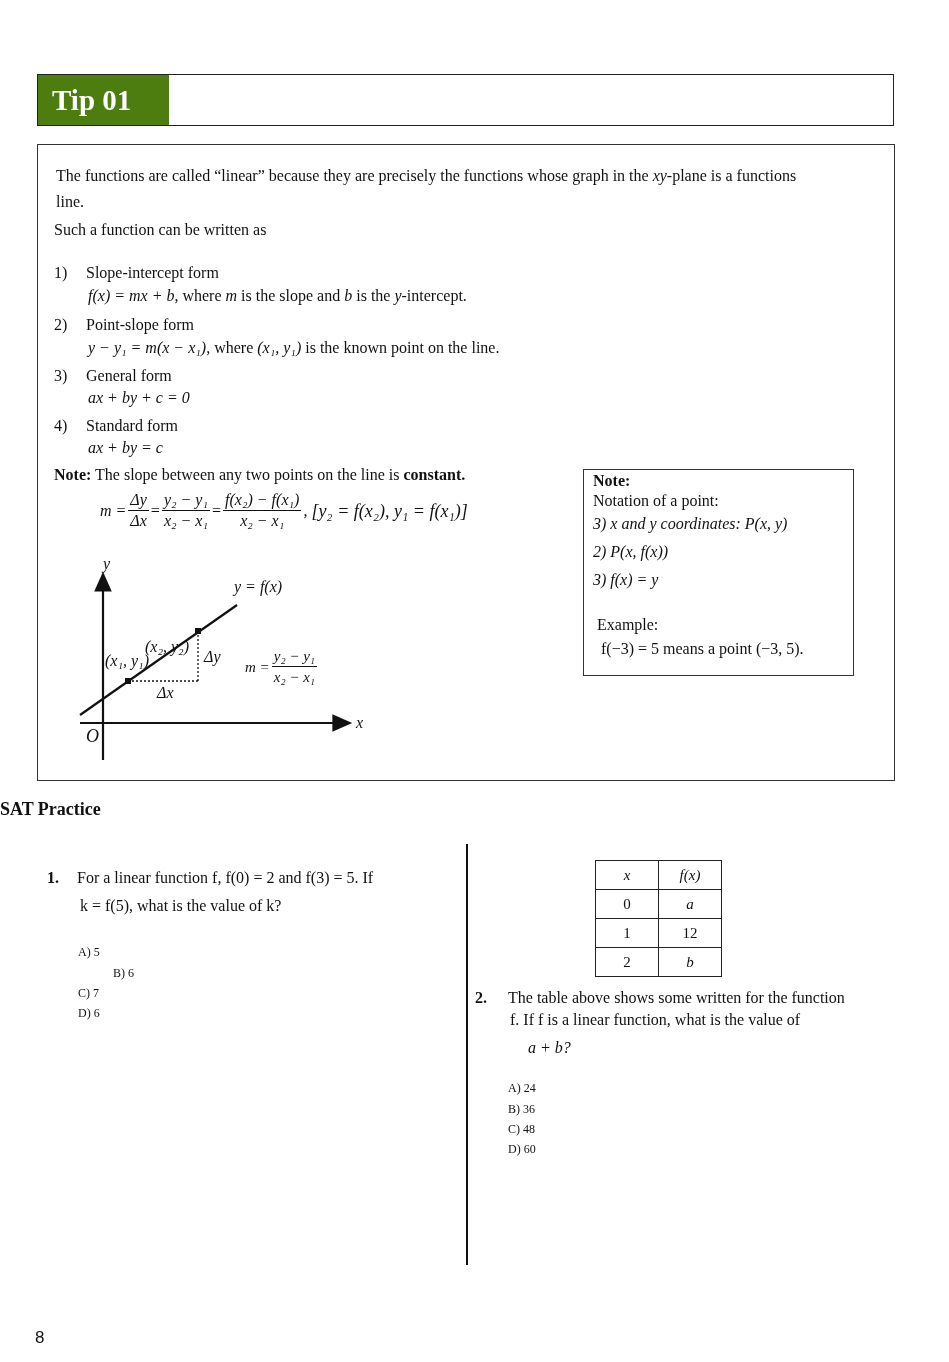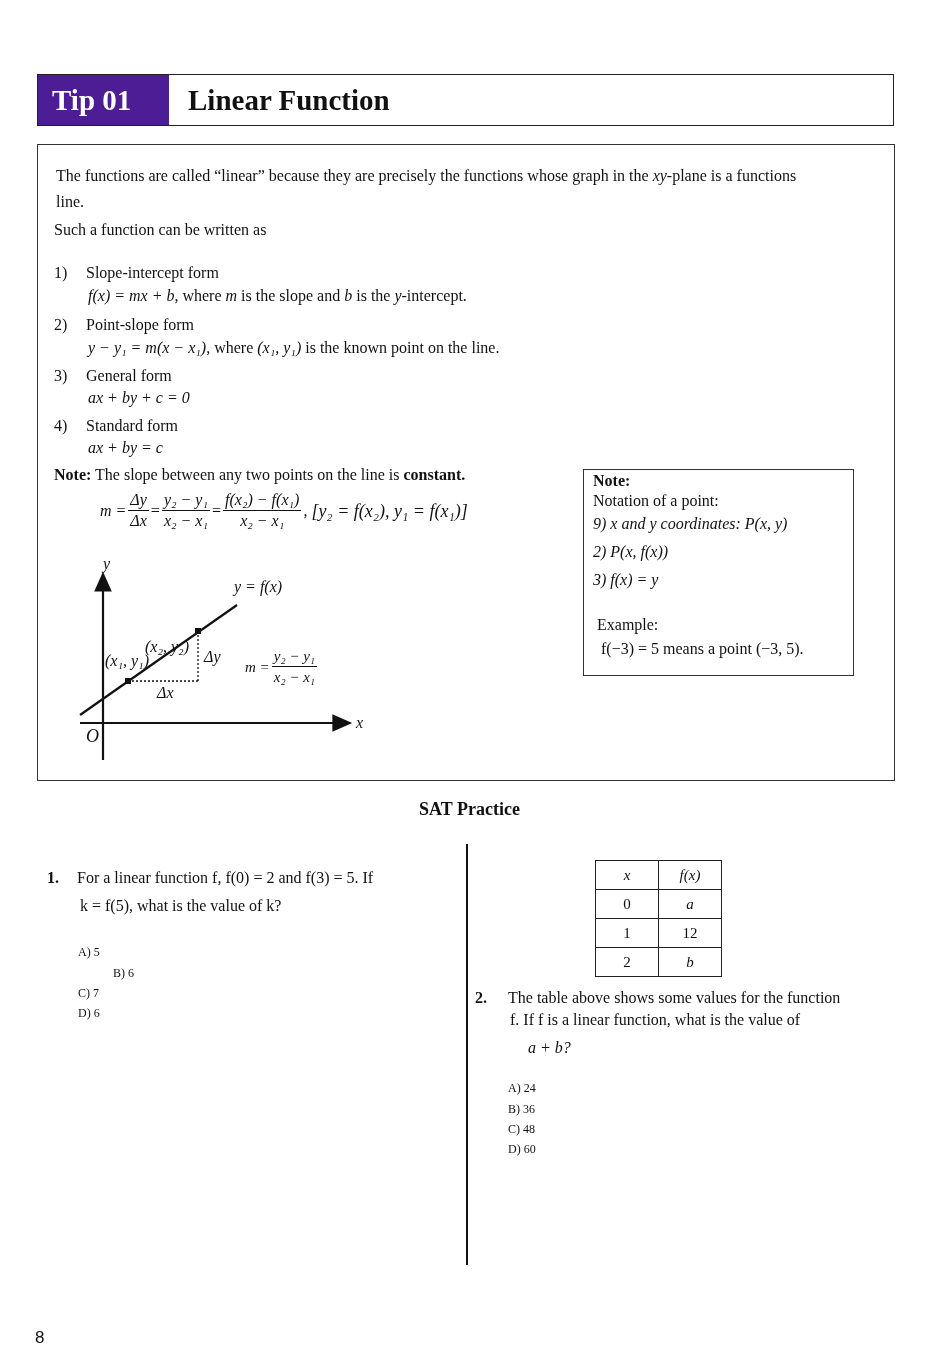--- a/index.html
+++ b/index.html
@@ -3,54 +3,53 @@
 <meta charset="utf-8">
 <style>
   html, body { margin: 0; padding: 0; background: #ffffff; }
   body { width: 949px; height: 1362px; position: relative; overflow: hidden;
          font-family: "Liberation Serif", "DejaVu Serif", serif; color: #111; }
   .abs { position: absolute; }
   i, .it { font-style: italic; }
 
   
   .tip-header { left: 37px; top: 74px; width: 857px; height: 52px; border: 1.5px solid #222; box-sizing: border-box; }
-  .tip-badge { position: absolute; left: 0; top: 0; width: 131px; height: 100%; background: #4c1d95; color: #fff;
+  .tip-badge { position: absolute; left: 0; top: 0; width: 131px; height: 100%; background: #4d7c0f; color: #fff;
                font-weight: bold; font-size: 29px; line-height: 50px; padding-left: 14px; box-sizing: border-box; }
   .tip-title { position: absolute; left: 150px; top: 0; font-weight: bold; font-size: 29px; line-height: 50px; }
 
   
   .concept-box { left: 37px; top: 144px; width: 858px; height: 637px; border: 1.5px solid #333; box-sizing: border-box; }
   .txt { font-size: 16px; line-height: 20px; white-space: nowrap; }
   .num { display: inline-block; width: 32px; }
 
   
   .note-box { left: 583px; top: 469px; width: 271px; height: 207px; border: 1px solid #333; box-sizing: border-box; }
 
   
   .frac { display: inline-flex; flex-direction: column; align-items: center; vertical-align: middle; margin: 0 2px; }
   .frac .n { border-bottom: 1px solid #111; padding: 0 2px; line-height: 20px; }
   .frac .d { padding: 0 2px; line-height: 20px; }
 
   
-  .sat-title { left: 0; width: 939px; top: 799px; text-align: center; font-weight: bold; font-size: 18px; }
+  .sat-title { left: 0; width: 939px; top: 799px; font-weight: bold; font-size: 18px; }
   .divider { left: 466px; top: 844px; width: 1.5px; height: 421px; background: #111; }
   .qnum { font-weight: bold; }
   .choice { font-size: 12px; line-height: 20px; }
 
   table.vals { border-collapse: collapse; }
   table.vals td { border: 1.2px solid #222; width: 62px; height: 28px; text-align: center; font-size: 15px; padding: 0; }
 
   .page-num { left: 35px; top: 1328px; font-family: "Liberation Sans", sans-serif; font-size: 17px; }
 </style>
 </head>
 <body>
 
 <div class="abs tip-header">
   <div class="tip-badge">Tip 01</div>
-  <div class="tip-title">Linear Function</div>
 </div>
 
 <div class="abs concept-box"></div>
 
 <div class="abs txt" style="left:56px; top:166px;">
   <span>The functions are called “linear” because they are precisely the functions whose graph in the</span>
   <i>xy</i><span>-plane is a functions</span>
 </div>
 <div class="abs txt" style="left:56px; top:192px;">line.</div>
 <div class="abs txt" style="left:54px; top:220px;">Such a function can be written as</div>
@@ -142,21 +141,21 @@
   <span>m =</span>
   <span class="frac">
       <span class="n">y₂ − y₁</span>
       <span class="d">x₂ − x₁</span>
     </span>
 </div>
 
 <div class="abs note-box"></div>
 <div class="abs txt" style="left:593px; top:471px; font-weight:bold;">Note:</div>
 <div class="abs txt" style="left:593px; top:491px;">Notation of a point:</div>
-<div class="abs txt" style="left:593px; top:514px; font-style:italic;">9)  x and y coordinates: P(x, y)</div>
+<div class="abs txt" style="left:593px; top:514px; font-style:italic;">3)  x and y coordinates: P(x, y)</div>
 <div class="abs txt" style="left:593px; top:542px; font-style:italic;">2)  P(x, f(x))</div>
 <div class="abs txt" style="left:593px; top:570px; font-style:italic;">3)  f(x) = y</div>
 <div class="abs txt" style="left:597px; top:615px;">Example:</div>
 <div class="abs txt" style="left:601px; top:639px;">f(−3) = 5 means a point (−3, 5).</div>
 
 <div class="abs sat-title">SAT Practice</div>
 <div class="abs divider"></div>
 
 <div class="abs txt" style="left:47px; top:868px;">
   <span class="qnum" style="display:inline-block; width:30px;">1.</span><span>For a linear function f,  f(0) = 2 and f(3) = 5.  If</span>
@@ -182,21 +181,21 @@
     <td>12</td>
   </tr>
   <tr>
     <td>2</td>
     <td class="it">b</td>
   </tr>
 </tbody>
   </table>
 
 <div class="abs txt" style="left:475px; top:988px;">
-  <span class="qnum" style="display:inline-block; width:33px;">2.</span><span>The table above shows some values for the function</span>
+  <span class="qnum" style="display:inline-block; width:33px;">2.</span><span>The table above shows some written for the function</span>
 </div>
 <div class="abs txt" style="left:510px; top:1010px;">f.  If  f  is a linear function, what is the value of</div>
 <div class="abs txt" style="left:528px; top:1038px; font-style:italic;">a + b?</div>
 <div class="abs choice" style="left:508px; top:1078px;">A)  24</div>
 <div class="abs choice" style="left:508px; top:1099px;">B)  36</div>
 <div class="abs choice" style="left:508px; top:1119px;">C)  48</div>
 <div class="abs choice" style="left:508px; top:1139px;">D)  60</div>
 
 <div class="abs page-num">8</div>
 

